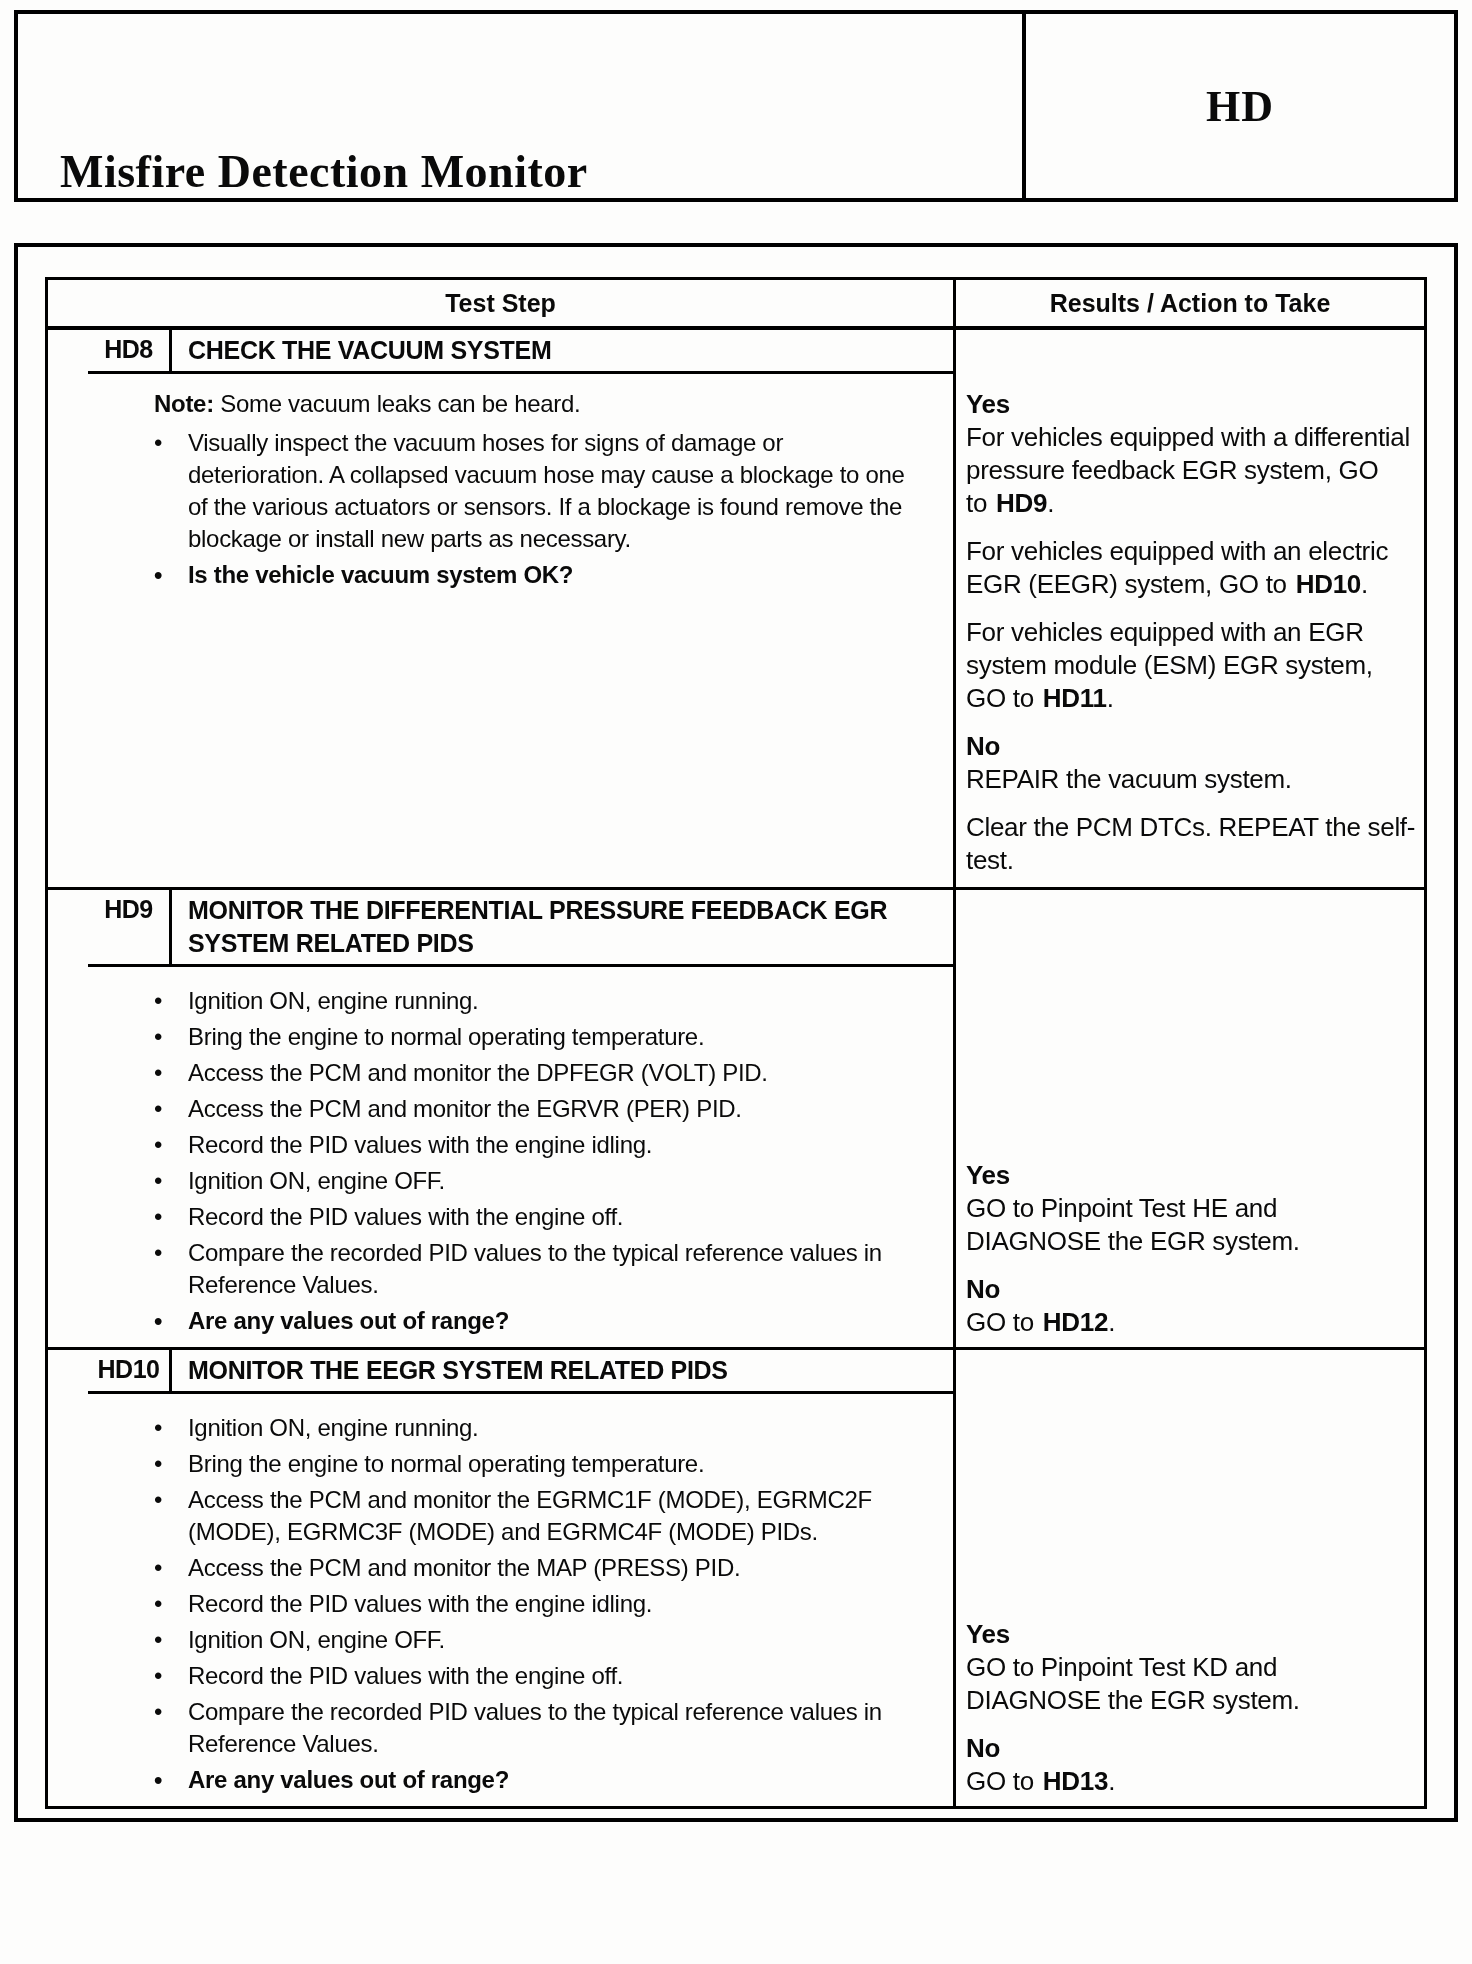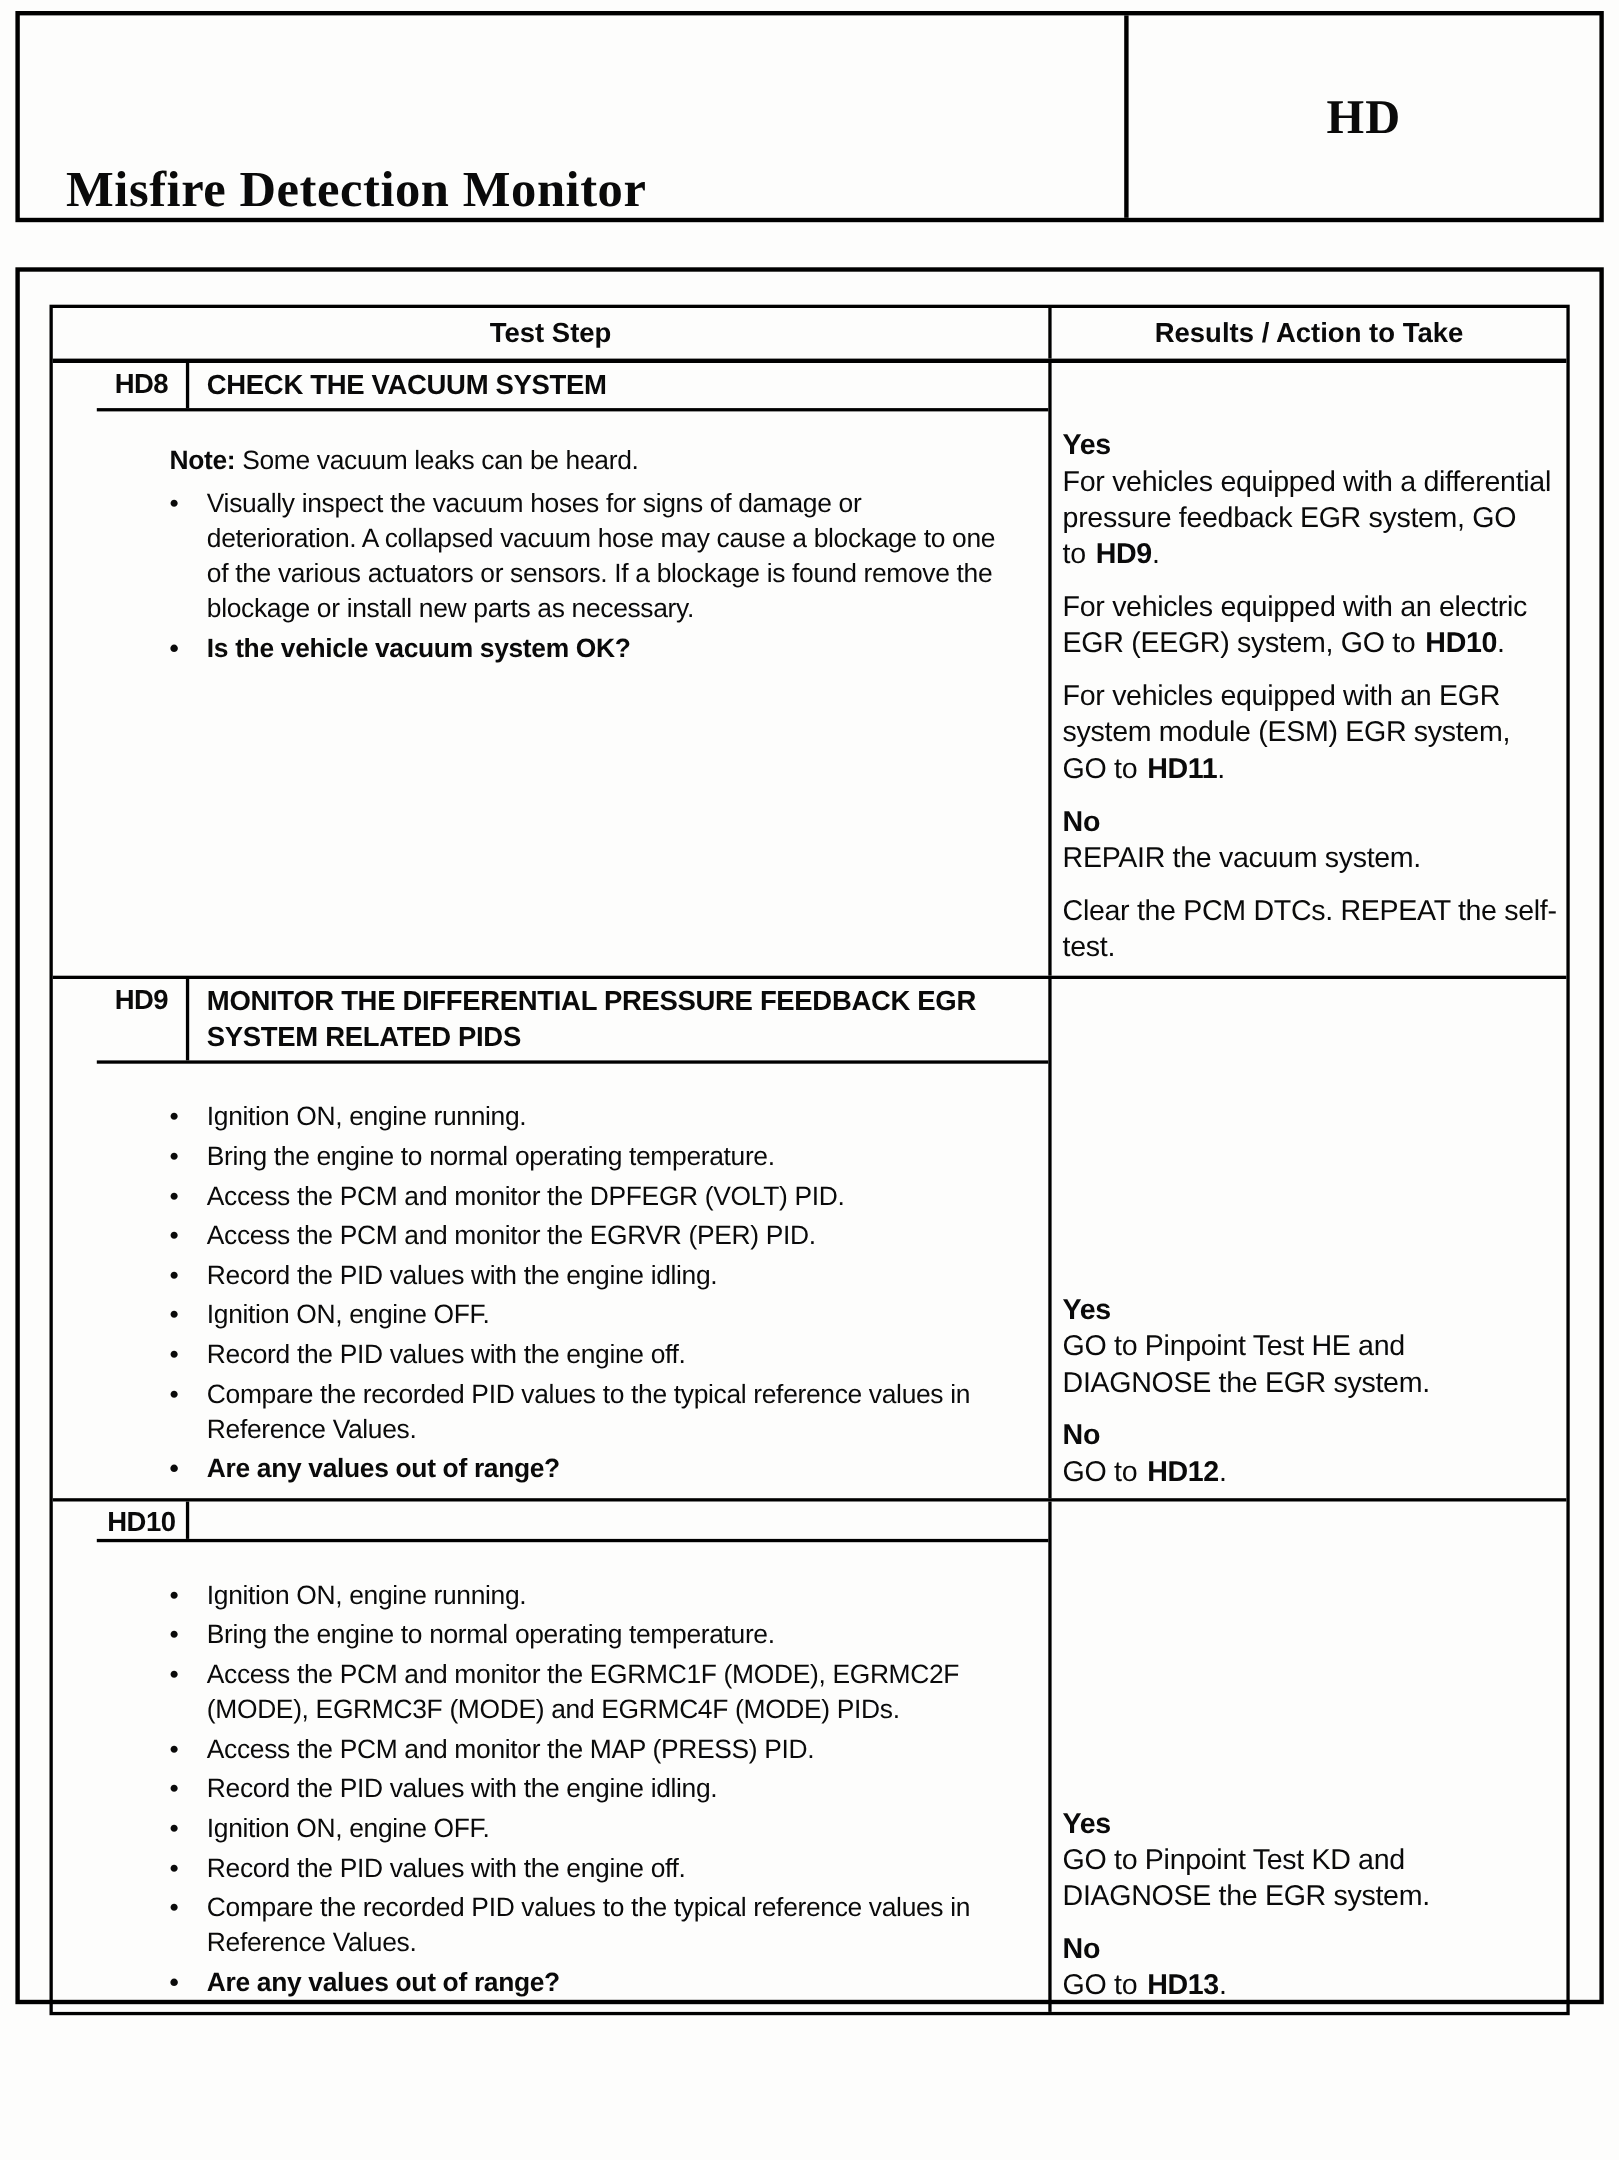--- a/index.html
+++ b/index.html
@@ -91,21 +91,21 @@
   .title-cell {
     flex: 1;
     font-weight: bold; font-size: 25px;
     line-height: 33px;
     padding: 4px 10px 4px 16px;
     max-width: 760px;
     letter-spacing: -0.3px;
   }
   .content {
     flex: 1;
-    padding: 29px 48px 10px 66px;
+    padding: 14px 48px 10px 66px;
     font-size: 24px;
     line-height: 32px;
     letter-spacing: -0.3px;
   }
   .note { margin-bottom: 7px; }
   .note-label { font-weight: bold; }
   .bullet { display: flex; margin-top: 4px; }
   .bullet::before {
     content: "\2022";
     flex: 0 0 34px;
@@ -209,20 +209,21 @@
       <div class="results align-bottom">
         <p class="rp"><span class="lead">Yes</span><span>GO to Pinpoint Test HE and DIAGNOSE the EGR system.</span></p>
         <p class="rp"><span class="lead">No</span><span>GO to</span><span class="code">HD12</span><span>.</span></p>
       </div>
     </div>
 
     <div class="step step-hd10">
       <div class="step-left">
         <div class="title-row">
           <div class="id-cell">HD10</div>
+          <div class="title-cell">MONITOR THE EEGR SYSTEM RELATED PIDS</div>
         </div>
         <div class="content">
           <div class="bullet">
               <span>Ignition ON, engine running.</span>
             </div>
           <div class="bullet">
               <span>Bring the engine to normal operating temperature.</span>
             </div>
           <div class="bullet">
               <span>Access the PCM and monitor the EGRMC1F (MODE), EGRMC2F (MODE), EGRMC3F (MODE) and EGRMC4F (MODE) PIDs.</span>

